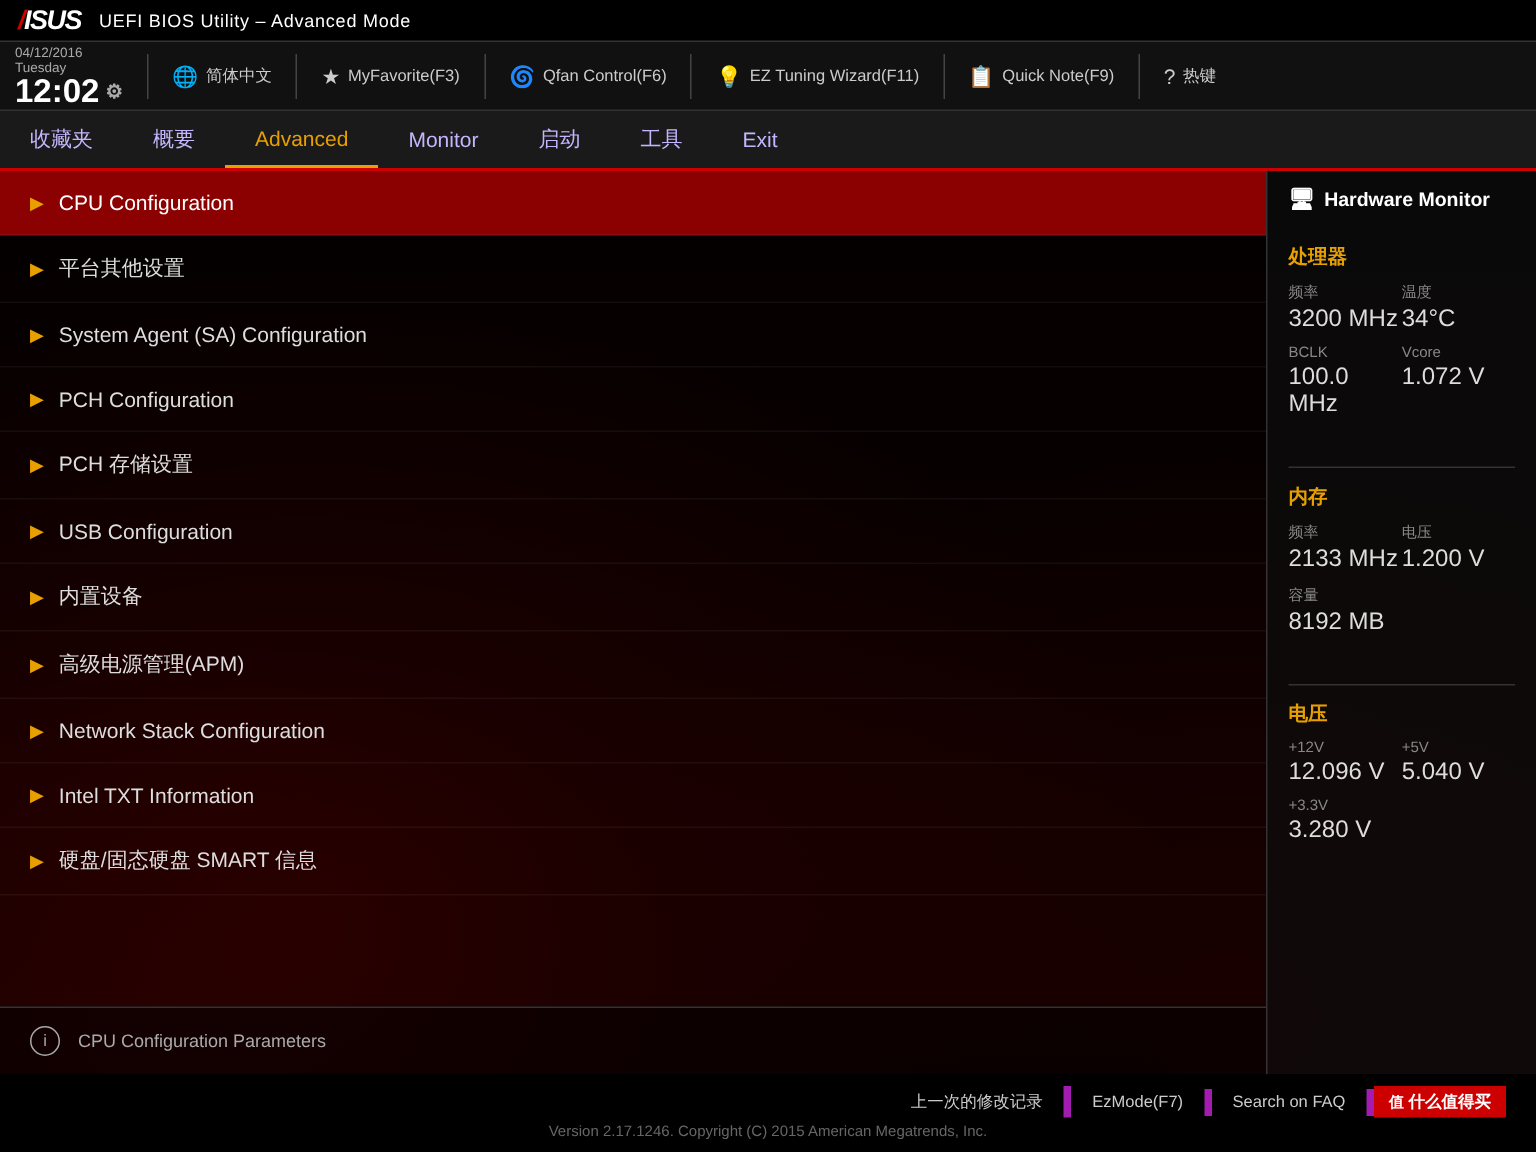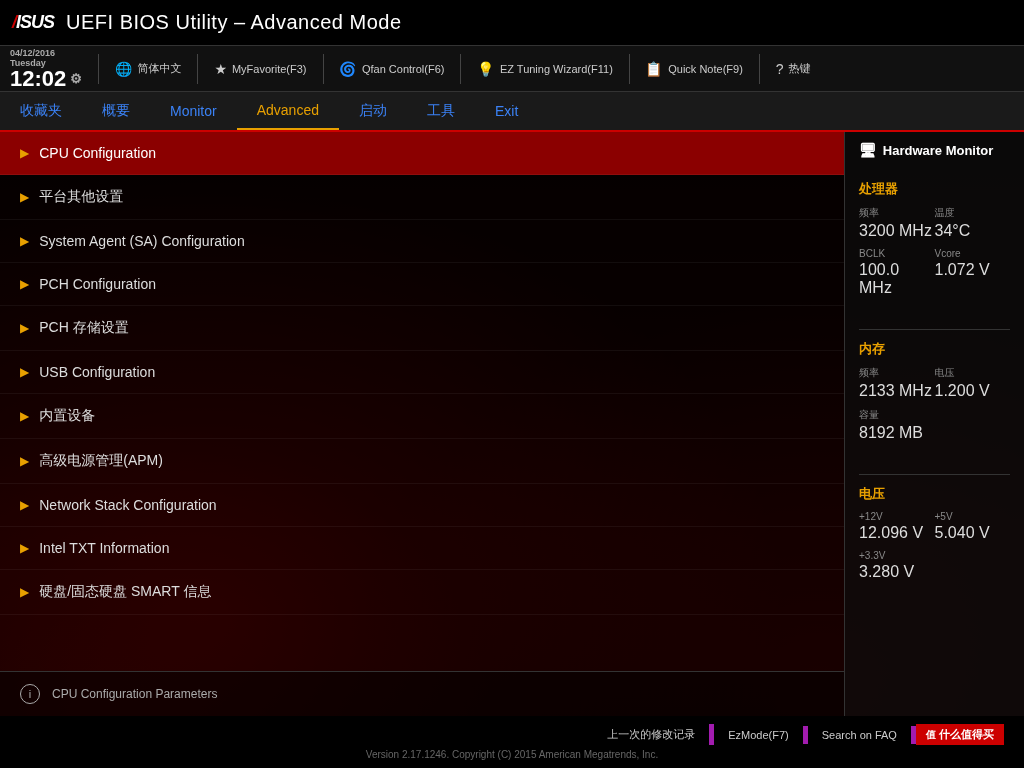--- a/index.html
+++ b/index.html
@@ -32,21 +32,21 @@
       z-index: 1;
       width: 100%;
       height: 100%;
       display: flex;
       flex-direction: column;
     }
 
     
     .header {
       background: #000;
-      height: 46px;
+      height: 28px;
       display: flex;
       align-items: center;
       padding: 0 12px;
       gap: 12px;
       border-bottom: 1px solid #333;
     }
 
     .asus-logo {
       color: #fff;
       font-weight: 900;
@@ -54,21 +54,21 @@
       font-style: italic;
       letter-spacing: -1px;
     }
 
     .asus-logo span {
       color: #c00;
     }
 
     .header-title {
       color: #fff;
-      font-size: 20px;
+      font-size: 12px;
       font-weight: 300;
       letter-spacing: 0.5px;
     }
 
     
     .topbar {
       background: #111;
       height: 46px;
       display: flex;
       align-items: center;
@@ -81,21 +81,20 @@
     .datetime {
       display: flex;
       flex-direction: column;
       align-items: flex-start;
       min-width: 70px;
     }
 
     .date-line {
       font-size: 9px;
       color: #aaa;
-      font-weight: bold;
     }
 
     .time-line {
       font-size: 22px;
       font-weight: bold;
       color: #fff;
       line-height: 1;
       display: flex;
       align-items: center;
       gap: 4px;
@@ -134,21 +133,21 @@
       align-items: center;
       padding: 0;
       border-bottom: 2px solid #c00;
     }
 
     .nav-item {
       padding: 0 20px;
       height: 100%;
       display: flex;
       align-items: center;
-      color: #3b82f6;
+      color: #c4b5fd;
       font-size: 14px;
       cursor: pointer;
       white-space: nowrap;
     }
 
     .nav-item.active {
       color: #e8a000;
       border-bottom: 2px solid #e8a000;
     }
 
@@ -387,22 +386,22 @@
     <div class="topbar-divider"></div>
     <div class="topbar-item">
       <span class="topbar-icon">?</span>
       <span>热键</span>
     </div>
   </div>
 
   <div class="nav-bar">
     <div class="nav-item">收藏夹</div>
     <div class="nav-item">概要</div>
+    <div class="nav-item active">Advanced</div>
     <div class="nav-item">Monitor</div>
-    <div class="nav-item active">Advanced</div>
     <div class="nav-item">启动</div>
     <div class="nav-item">工具</div>
     <div class="nav-item">Exit</div>
   </div>
 
   <div class="main-content">
 
     <div class="left-panel">
       <div class="menu-list">
 

